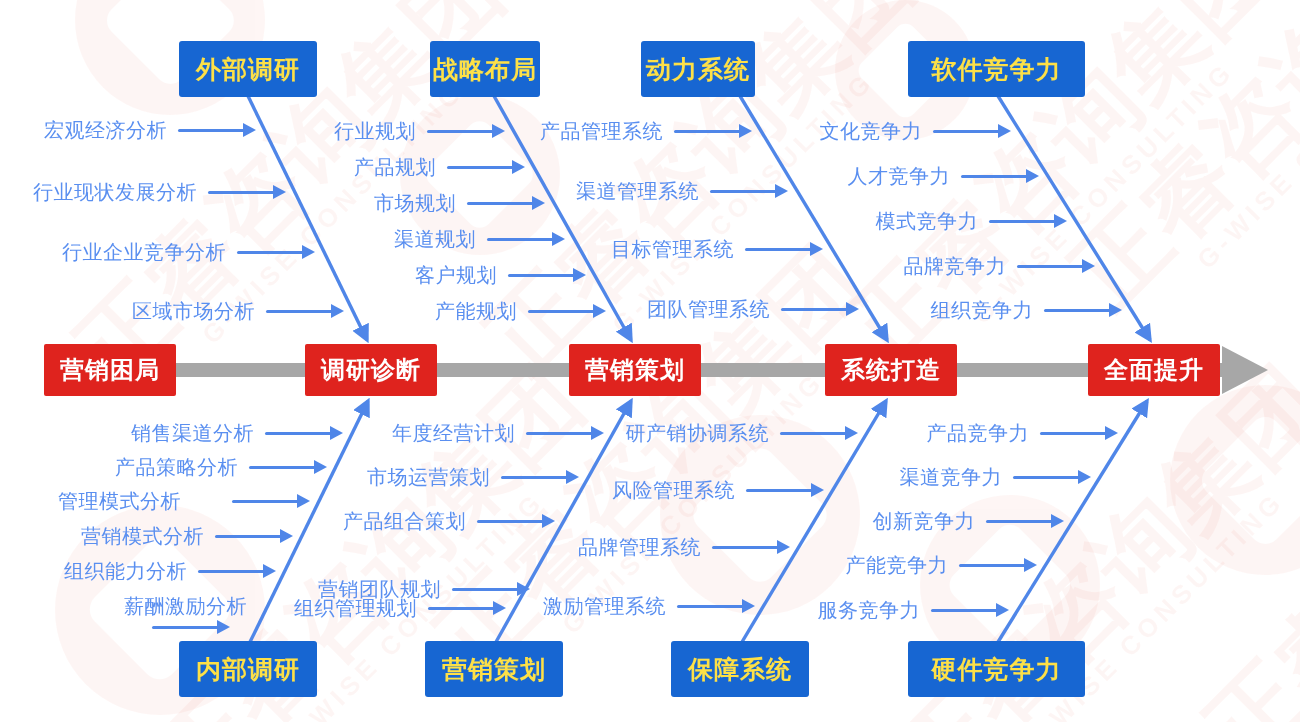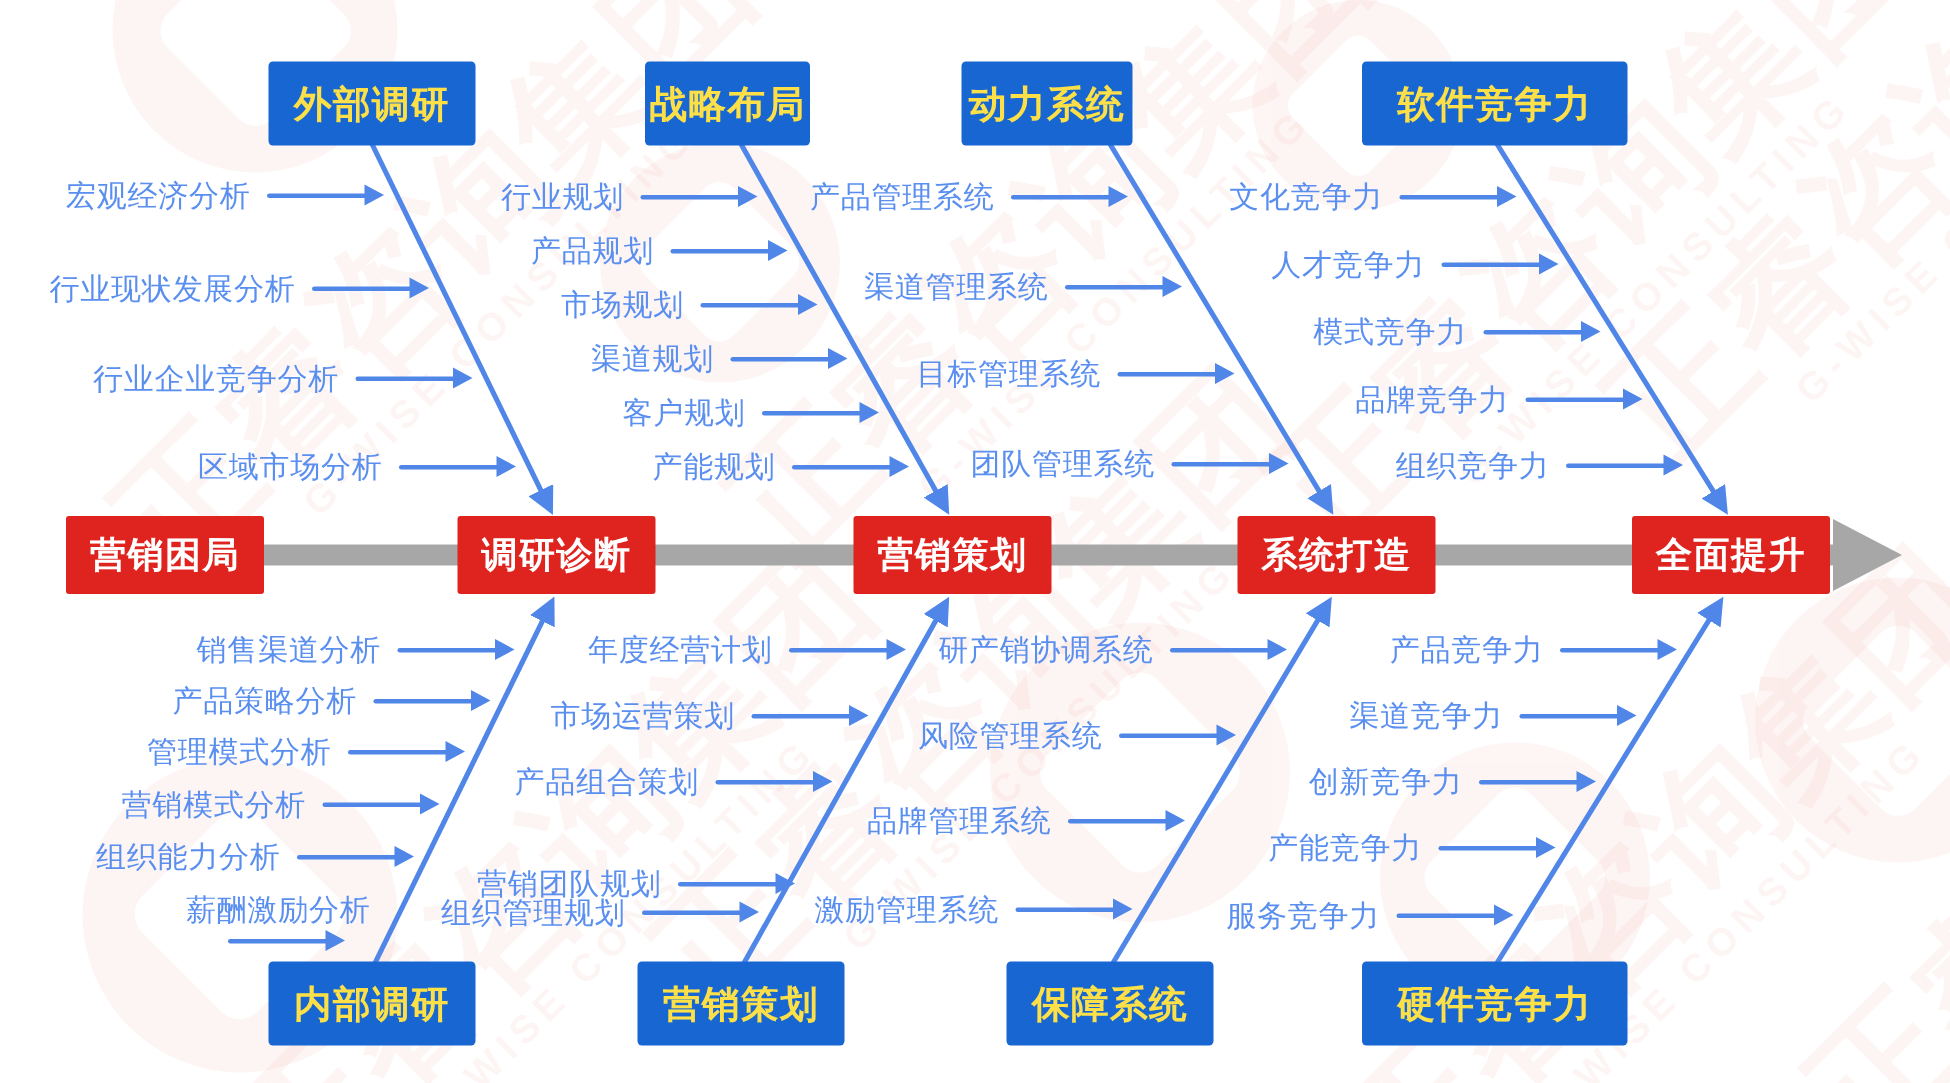--- a/index.html
+++ b/index.html
@@ -258,21 +258,21 @@
           <span class="ah"></span>
         </span>
       </div>
       <div class="item" style="right: 973px; top: 453px;">
         <span class="item-label">产品策略分析</span>
         <span class="h-arrow">
           <span class="al"></span>
           <span class="ah"></span>
         </span>
       </div>
-      <div class="item" style="right: 990px; top: 487px;">
+      <div class="item" style="right: 990px; top: 487px; gap: 40px;">
         <span class="item-label">管理模式分析</span>
         <span class="h-arrow">
           <span class="al"></span>
           <span class="ah"></span>
         </span>
       </div>
       <div class="item" style="right: 1007px; top: 522px;">
         <span class="item-label">营销模式分析</span>
         <span class="h-arrow">
           <span class="al"></span>

